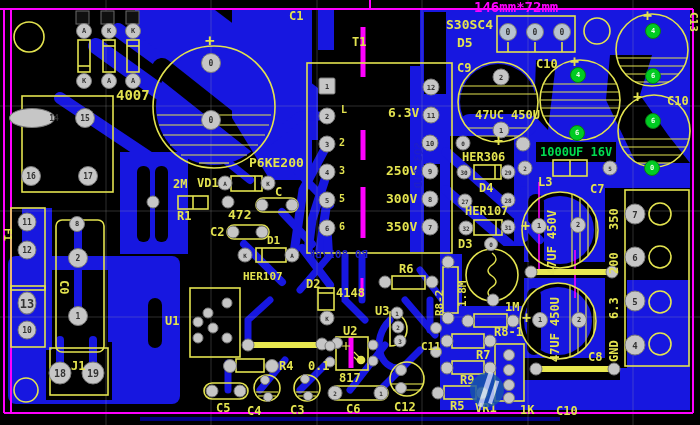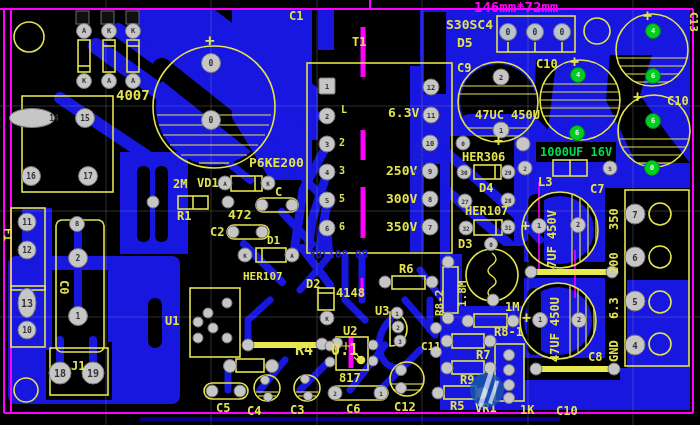--- a/index.html
+++ b/index.html
@@ -324,21 +324,21 @@
       <span class="t cy rotccw" style="left: 549px; top: 362px; font-size: 12px;">47UF 450U</span>
       <span class="t cy" style="left: 399px; top: 263px; font-size: 12px;">R6</span>
       <span class="t cy rotccw" style="left: 434px; top: 316px; font-size: 11px;">R8-2</span>
       <span class="t cy rotccw" style="left: 457px; top: 307px; font-size: 11px;">1.8M</span>
       <span class="t cy" style="left: 306px; top: 278px; font-size: 12px;">D2</span>
       <span class="t cy" style="left: 336px; top: 287px; font-size: 12px;">4148</span>
       <span class="t cy" style="left: 375px; top: 305px; font-size: 12px;">U3</span>
       <span class="t cy" style="left: 343px; top: 325px; font-size: 12px;">U2</span>
       <span class="t cy" style="left: 339px; top: 372px; font-size: 12px;">817</span>
       <span class="t cy" style="left: 165px; top: 315px; font-size: 12px;">U1</span>
-      <span class="t cy" style="left: 279px; top: 343px; font-size: 15px; margin-left: 16px;">R4  0.1</span>
+      <span class="t cy" style="left: 279px; top: 360px; font-size: 12px;">R4  0.1</span>
       <span class="t cy" style="left: 216px; top: 402px; font-size: 12px;">C5</span>
       <span class="t cy" style="left: 247px; top: 405px; font-size: 12px;">C4</span>
       <span class="t cy" style="left: 290px; top: 404px; font-size: 12px;">C3</span>
       <span class="t cy" style="left: 346px; top: 403px; font-size: 12px;">C6</span>
       <span class="t cy" style="left: 394px; top: 401px; font-size: 12px;">C12</span>
       <span class="t cy" style="left: 421px; top: 341px; font-size: 11px;">C11</span>
       <span class="t cy" style="left: 456px; top: 349px; font-size: 12px; padding-left: 20px;">R7</span>
       <span class="t cy" style="left: 460px; top: 374px; font-size: 12px;">R9</span>
       <span class="t cy" style="left: 450px; top: 400px; font-size: 12px;">R5</span>
       <span class="t cy" style="left: 505px; top: 301px; font-size: 12px;">1M</span>
@@ -369,21 +369,21 @@
       <div class="pad" style="left: 133px; top: 31px; width: 16px; height: 16px; font-size: 7px;">K</div>
       <div class="pad" style="left: 133px; top: 81px; width: 16px; height: 16px; font-size: 7px;">A</div>
       <div class="pad" style="left: 211px; top: 63px; width: 20px; height: 20px; font-size: 8px;">0</div>
       <div class="pad" style="left: 211px; top: 120px; width: 20px; height: 20px; font-size: 8px;">0</div>
       <div class="pad" style="left: 32px; top: 118px; width: 20px; height: 20px; font-size: 8px; padding-left: 44px;">14</div>
       <div class="pad" style="left: 85px; top: 118px; width: 20px; height: 20px; font-size: 8px;">15</div>
       <div class="pad" style="left: 31px; top: 176px; width: 20px; height: 20px; font-size: 8px;">16</div>
       <div class="pad" style="left: 88px; top: 176px; width: 20px; height: 20px; font-size: 8px;">17</div>
       <div class="pad" style="left: 27px; top: 222px; width: 19px; height: 19px; font-size: 8px;">11</div>
       <div class="pad" style="left: 27px; top: 250px; width: 19px; height: 19px; font-size: 8px;">12</div>
-      <div class="pad" style="left: 27px; top: 303px; width: 19px; height: 30px; font-size: 10px;">13</div>
+      <div class="pad" style="left: 27px; top: 303px; width: 19px; height: 23px; font-size: 12px;">13</div>
       <div class="pad" style="left: 27px; top: 330px; width: 19px; height: 19px; font-size: 8px;">10</div>
       <div class="pad" style="left: 77px; top: 224px; width: 16px; height: 16px; font-size: 7px;">8</div>
       <div class="pad" style="left: 78px; top: 258px; width: 20px; height: 20px; font-size: 8px;">2</div>
       <div class="pad" style="left: 78px; top: 316px; width: 20px; height: 20px; font-size: 8px;">1</div>
       <div class="pad" style="left: 60px; top: 373px; width: 23px; height: 23px; font-size: 10px;">18</div>
       <div class="pad" style="left: 93px; top: 373px; width: 23px; height: 23px; font-size: 10px;">19</div>
       <div class="pad" style="left: 153px; top: 202px; width: 13px; height: 13px; font-size: 6px;"></div>
       <div class="pad" style="left: 228px; top: 202px; width: 13px; height: 13px; font-size: 6px;"></div>
       <div class="pad" style="left: 225px; top: 183px; width: 15px; height: 15px; font-size: 6px;">A</div>
       <div class="pad" style="left: 268px; top: 183px; width: 15px; height: 15px; font-size: 6px;">K</div>

